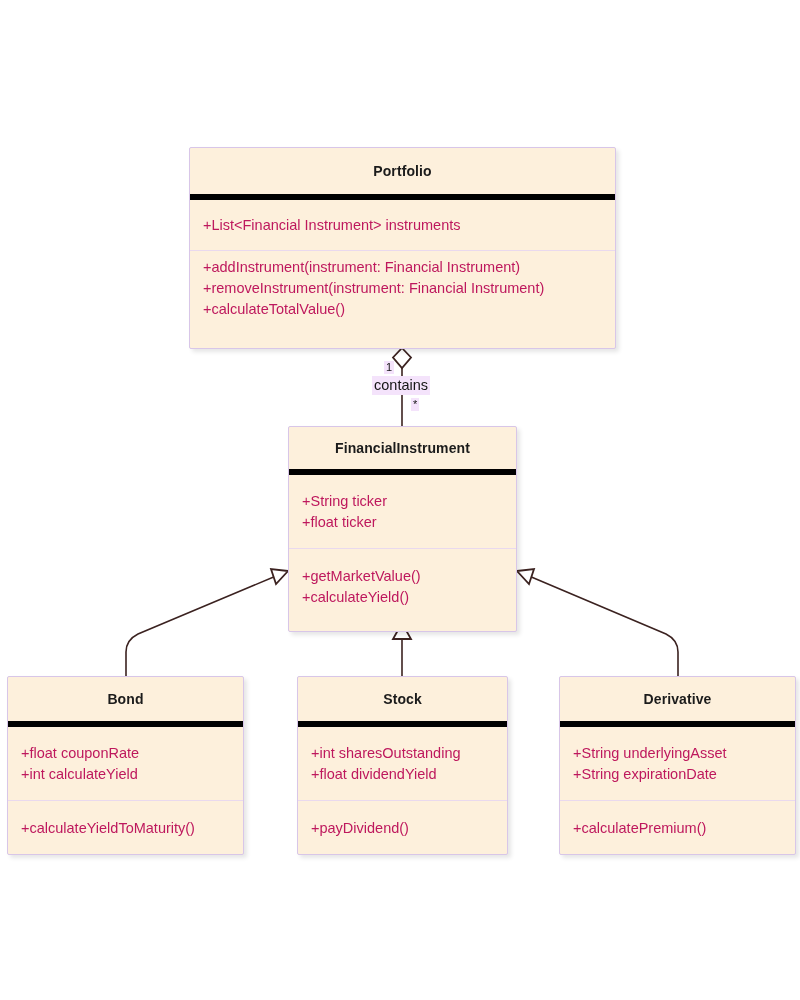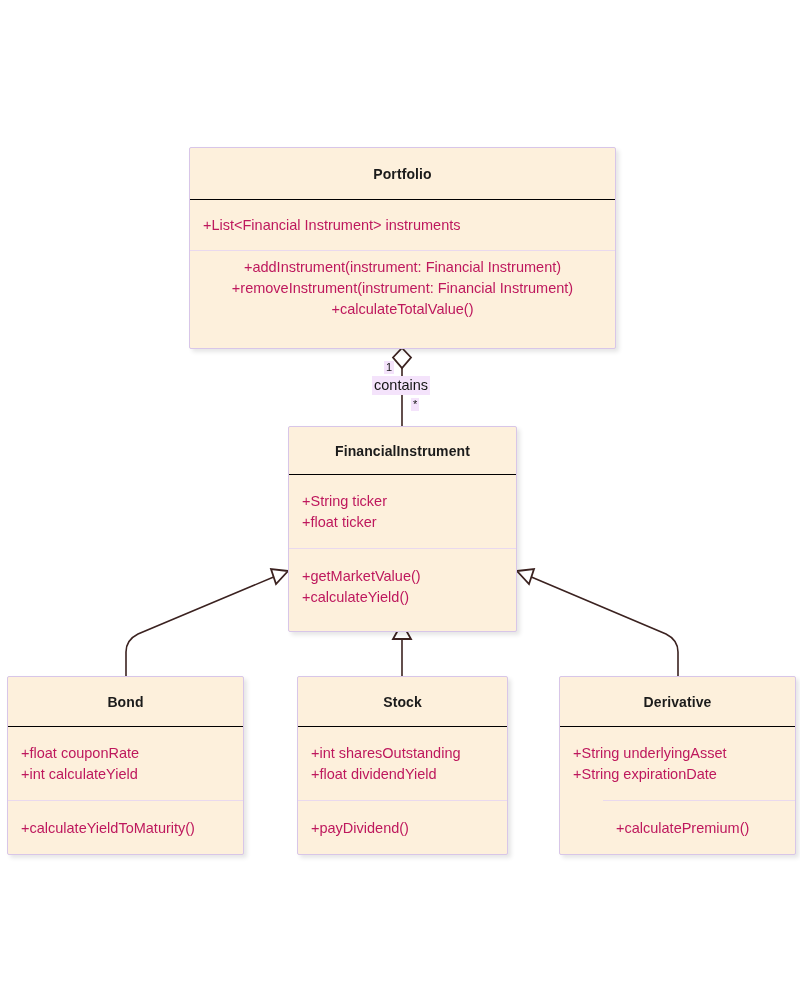--- a/index.html
+++ b/index.html
@@ -43,21 +43,21 @@
   .uml-header {
     text-align: center;
     font-weight: bold;
     font-size: 14px;
     color: #1b1b1b;
     letter-spacing: 0.1px;
     display: flex;
     align-items: center;
     justify-content: center;
     box-sizing: border-box;
-    border-bottom: 1px solid #000000;
+    border-bottom: 6px solid #000000;
   }
 
   .uml-section {
     box-sizing: border-box;
     padding: 8px 13px 7px 13px;
     display: flex;
     flex-direction: column;
     justify-content: center;
   }
 
@@ -122,21 +122,21 @@
       <path d="M678,676 L678,652 Q678,640 666,634 L529,576" fill="none" stroke="#3B2220" stroke-width="1.6"></path>
       <polygon points="517,571 534,569 529,584" fill="#FFFFFF" stroke="#3B2220" stroke-width="1.8" stroke-linejoin="miter"></polygon>
     </g>
   </svg>
 
   <div class="uml-class" style="left:189px; top:147px; width:427px; height:202px;">
     <div class="uml-header" style="height:52px;">Portfolio</div>
     <div class="uml-section" style="height:50px;">
       <div class="uml-line">+List&lt;Financial Instrument&gt; instruments</div>
     </div>
-    <div class="uml-section" style="height:75px;align-items:center;">
+    <div class="uml-section" style="height:75px;">
       <div class="uml-line">+addInstrument(instrument: Financial Instrument)</div>
       <div class="uml-line">+removeInstrument(instrument: Financial Instrument)</div>
       <div class="uml-line">+calculateTotalValue()</div>
     </div>
   </div>
 
   <div class="rel-mult" style="left:384px; top:361px;">1</div>
   <div class="rel-label" style="left:372px; top:376px;">contains</div>
   <div class="rel-mult" style="left:411px; top:398px;">*</div>
 
@@ -173,18 +173,18 @@
       <div class="uml-line">+payDividend()</div>
     </div>
   </div>
 
   <div class="uml-class" style="left:559px; top:676px; width:237px; height:179px;">
     <div class="uml-header" style="height:50px;">Derivative</div>
     <div class="uml-section" style="height:73px;">
       <div class="uml-line">+String underlyingAsset</div>
       <div class="uml-line">+String expirationDate</div>
     </div>
-    <div class="uml-section" style="height:55px;margin-left:43px;">
+    <div class="uml-section" style="height:55px;">
       <div class="uml-line">+calculatePremium()</div>
     </div>
   </div>
 
 </div>
 
 </body></html>

